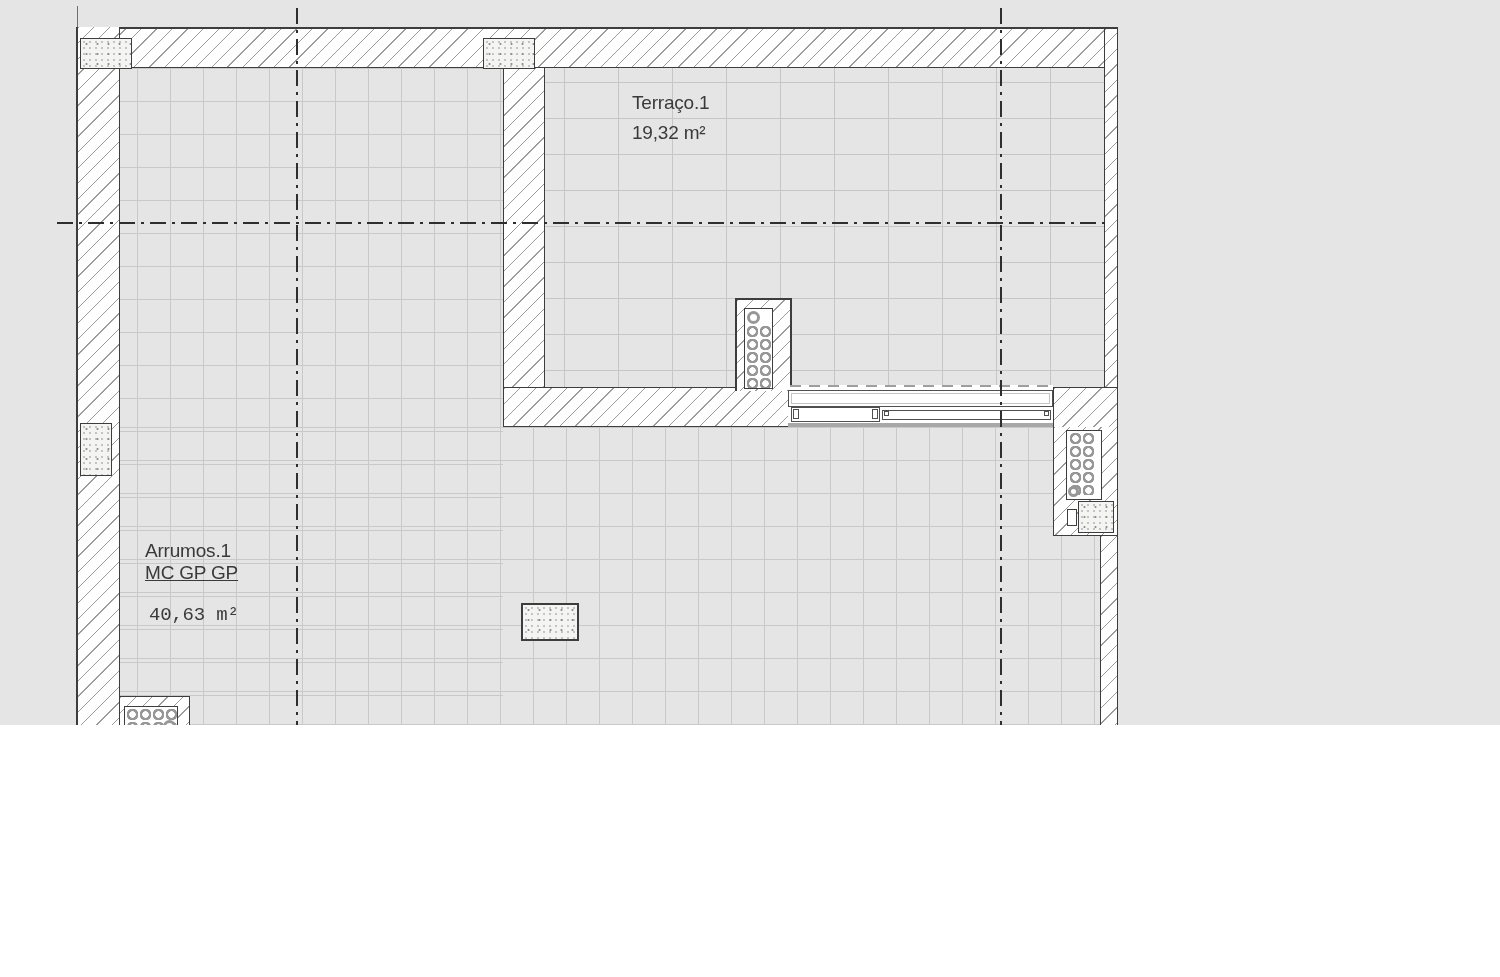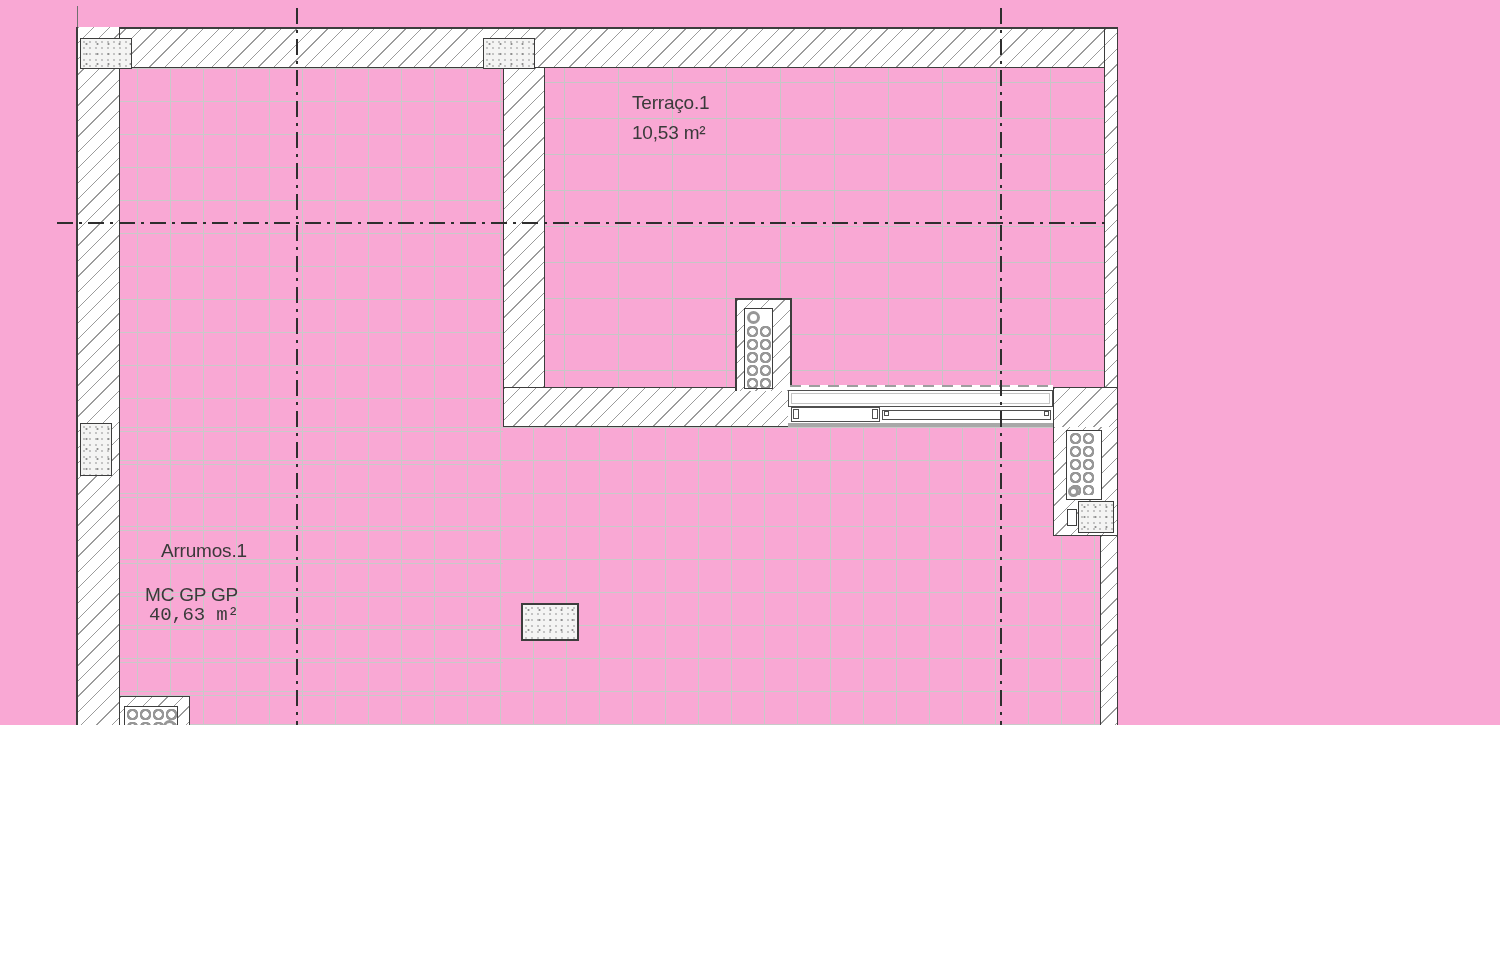--- a/index.html
+++ b/index.html
@@ -1,16 +1,16 @@
 <!DOCTYPE html>
 <html><head>
 <meta charset="utf-8">
 <style>
   html,body{margin:0;padding:0;background:#fff;}
-  #canvas{position:relative;width:1500px;height:725px;background:#f9a8d4;overflow:hidden;
+  #canvas{position:relative;width:1500px;height:725px;background:#e5e5e5;overflow:hidden;
           font-family:"Liberation Sans",sans-serif;color:#3a3a3a;}
   .abs{position:absolute;box-sizing:border-box;}
   
   .hatch{background-color:#fff;
          background-image:repeating-linear-gradient(135deg,#9b9b9b 0 1px,transparent 1px 11px);
          border:0 solid #3d3d3d;}
   
   .tilesA{background-image:linear-gradient(#c9c9c9 1px,transparent 1px),
                            linear-gradient(90deg,#c9c9c9 1px,transparent 1px);
           background-size:33px 33px;background-position:17px 0;}
@@ -143,18 +143,18 @@
     <line x1="85" y1="83" x2="85" y2="101" stroke="#6f6f6f" stroke-width="3"></line>
   </svg>
 
   <div class="abs clv" style="left:296px;top:8px;height:960px;"></div>
   <div class="abs clv" style="left:1000px;top:8px;height:897px;"></div>
   <div class="abs clh" style="left:57px;top:222px;width:1053px;"></div>
   <div class="abs clh" style="left:57px;top:816px;width:1056px;"></div>
   <div class="abs" style="left:77px;top:6px;width:1px;height:21px;background:#6f6f6f;"></div>
 
   <div class="lbl" style="left:632px;top:92px;">Terraço.1</div>
-  <div class="lbl" style="left:632px;top:122px;">10,53 m²</div>
-  <div class="lbl" style="left:145px;top:540px;margin-left:16px;">Arrumos.1</div>
-  <div class="lbl" style="left:145px;top:584px;">MC GP GP</div>
+  <div class="lbl" style="left:632px;top:122px;">19,32 m²</div>
+  <div class="lbl" style="left:145px;top:540px;">Arrumos.1</div>
+  <div class="lbl" style="left:145px;top:562px;text-decoration:underline;">MC GP GP</div>
   <div class="lbl" style="left:149px;top:604px;font-family:Liberation Mono, monospace;">40,63 m²</div>
 
 </div>
 
 </body></html>

